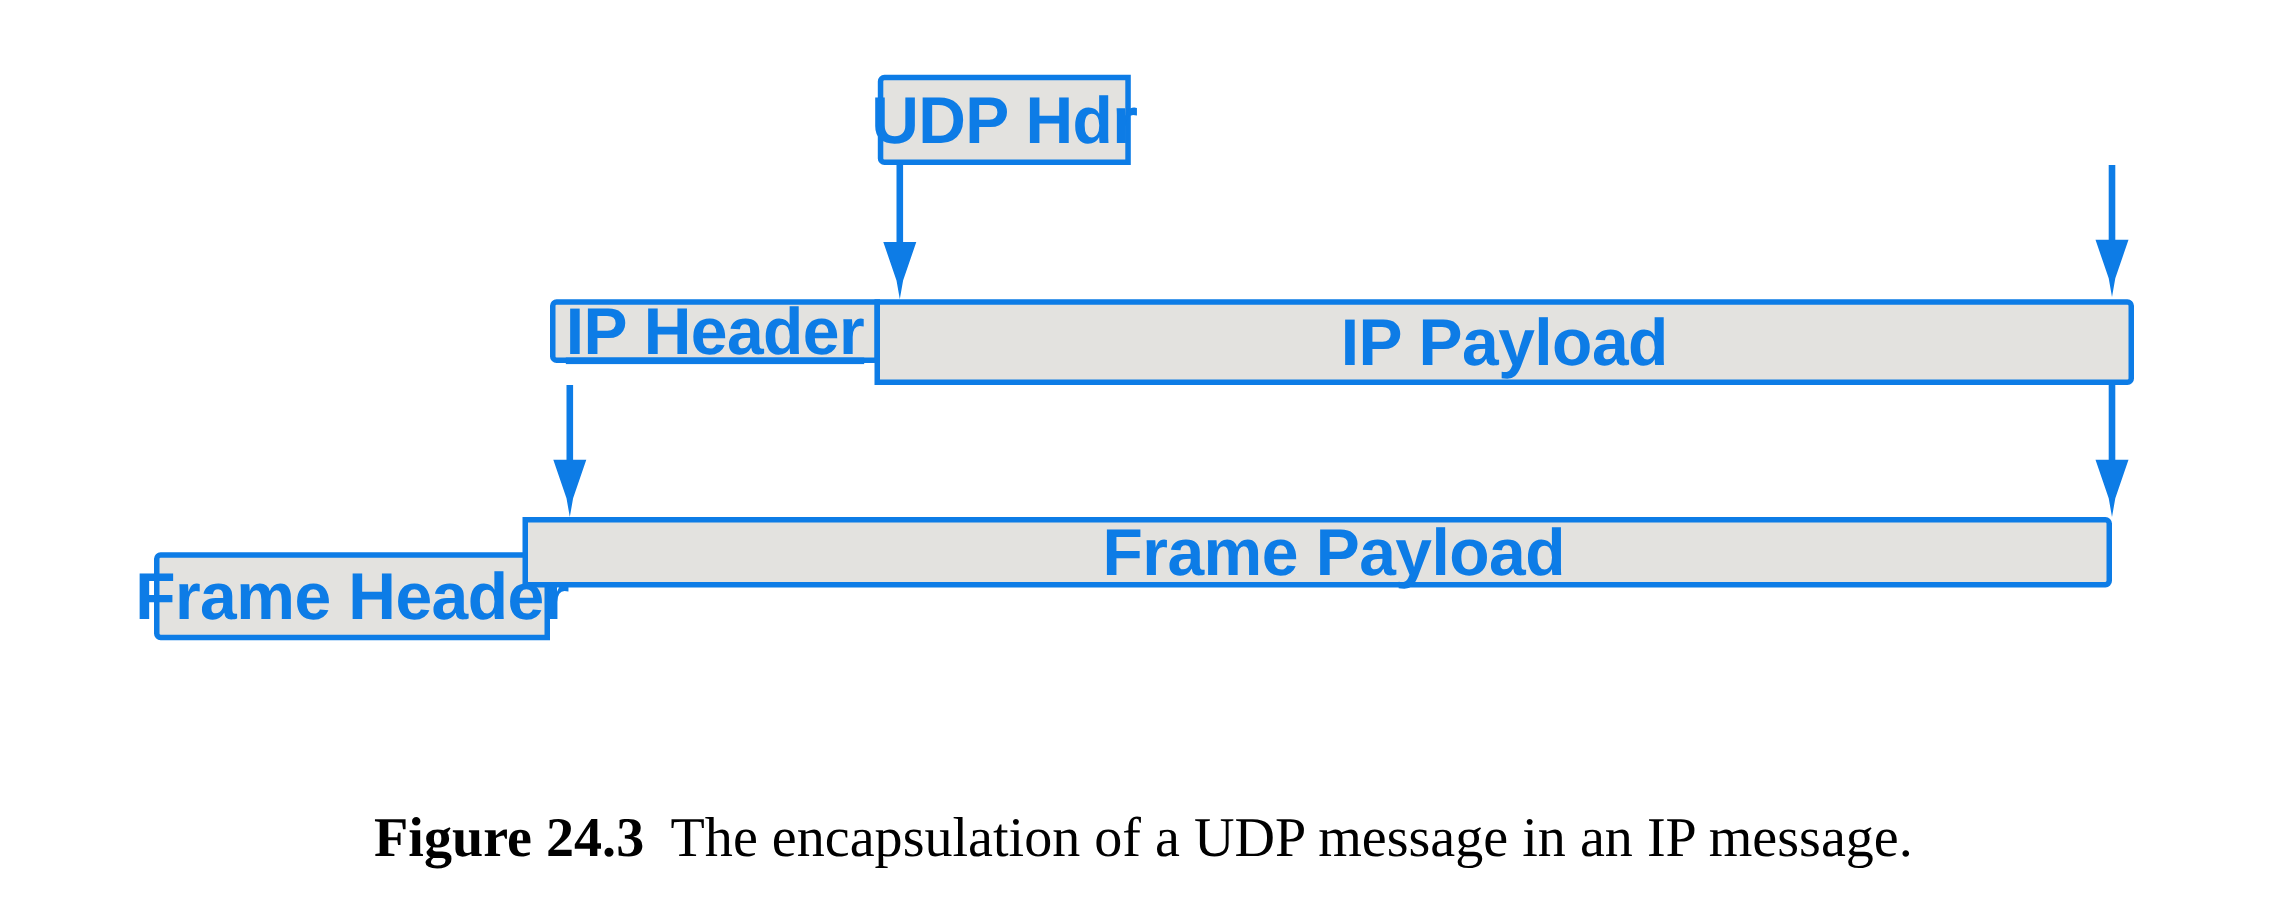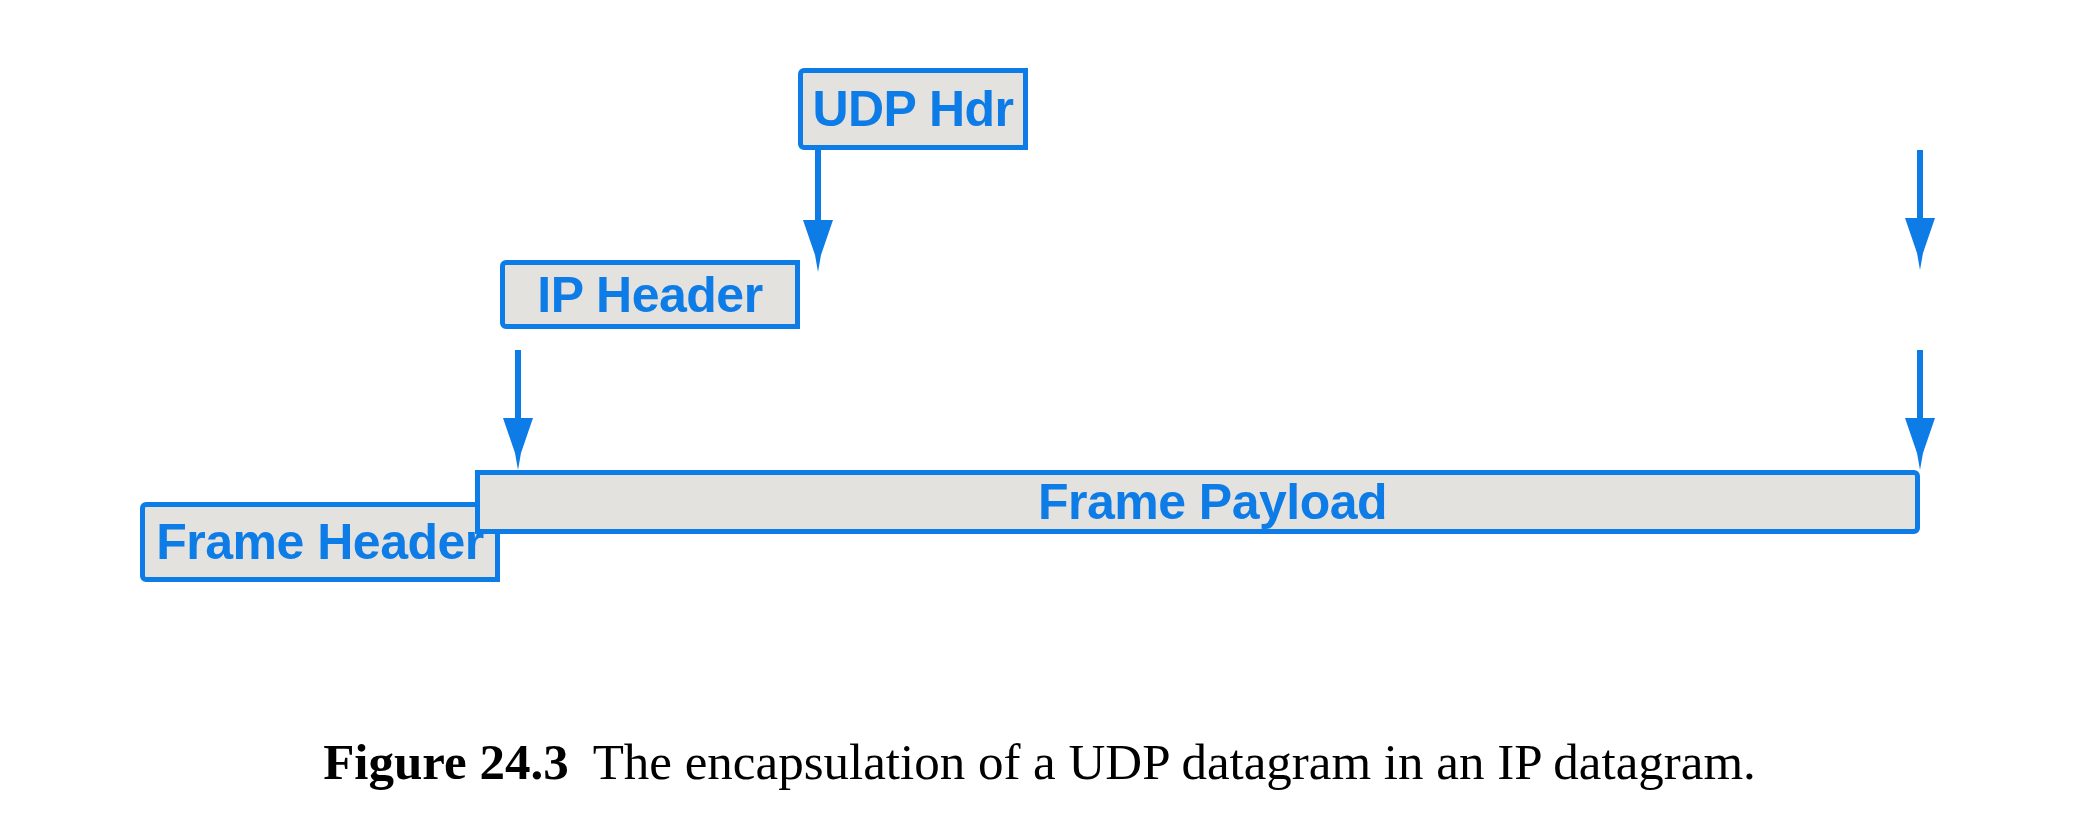--- a/index.html
+++ b/index.html
@@ -19,30 +19,30 @@
   }
   .box {
     position: absolute;
     border: 5px solid var(--accent);
     background: var(--fill);
     display: flex;
     align-items: center;
     justify-content: center;
     font-family: "Liberation Sans", sans-serif;
     font-weight: bold;
-    font-size: 50px;
+    font-size: 60px;
     letter-spacing: -0.5px;
     color: var(--accent);
     white-space: nowrap;
   }
   
   .udp-hdr      { left: 798px;  top: 68px;  width: 230px;  height: 82px; border-radius: 6px 0 0 6px; }
   .udp-payload  { left: 1023px; top: 68px;  width: 917px;  height: 82px; border-radius: 0 6px 6px 0; }
   
-  .ip-header    { left: 500px;  top: 260px; width: 300px;  height: 69px; border-radius: 6px 0 0 6px; }
+  .ip-header    { left: 500px;  top: 272px; width: 300px;  height: 58px; border-radius: 6px 0 0 6px; text-decoration: underline; }
   .ip-payload   { left: 795px;  top: 272px; width: 1145px; height: 78px; border-radius: 0 6px 6px 0; }
   
   .frame-header { left: 140px;  top: 470px; width: 360px;  height: 80px; border-radius: 6px 0 0 6px; margin-top: 32px; }
   .frame-payload{ left: 475px;  top: 470px; width: 1445px; height: 64px; border-radius: 0 6px 6px 0; padding-left: 30px; }
 
   .arrow {
     position: absolute;
     width: 40px;
     display: block;
   }
@@ -76,34 +76,37 @@
     <path d="M 5 70 L 35 70 L 23 105 L 20 122 L 17 105 Z"></path>
   </svg>
   <svg class="arrow" style="left:1900px; top:150px;" width="40" height="120" viewBox="0 0 40 120">
     <line x1="20" y1="0" x2="20" y2="74"></line>
     <path d="M 5 68 L 35 68 L 23 103 L 20 120 L 17 103 Z"></path>
   </svg>
 
   <div class="box ip-header">
     <span>IP Header</span>
   </div>
+  <div class="box ip-payload">
+    <span>IP Payload</span>
+  </div>
 
   <svg class="arrow" style="left:498px; top:350px;" width="40" height="120" viewBox="0 0 40 120">
     <line x1="20" y1="0" x2="20" y2="74"></line>
     <path d="M 5 68 L 35 68 L 23 103 L 20 120 L 17 103 Z"></path>
   </svg>
   <svg class="arrow" style="left:1900px; top:350px;" width="40" height="120" viewBox="0 0 40 120">
     <line x1="20" y1="0" x2="20" y2="74"></line>
     <path d="M 5 68 L 35 68 L 23 103 L 20 120 L 17 103 Z"></path>
   </svg>
 
   <div class="box frame-header">
     <span>Frame Header</span>
   </div>
   <div class="box frame-payload">
     <span>Frame Payload</span>
   </div>
 
   <div class="caption">
-    <span class="caption-number">Figure 24.3</span><span>The encapsulation of a UDP datagram in an IP datagram.</span>
+    <span class="caption-number">Figure 24.3</span><span>The encapsulation of a UDP message in an IP message.</span>
   </div>
 
 </div>
 
 </body></html>

